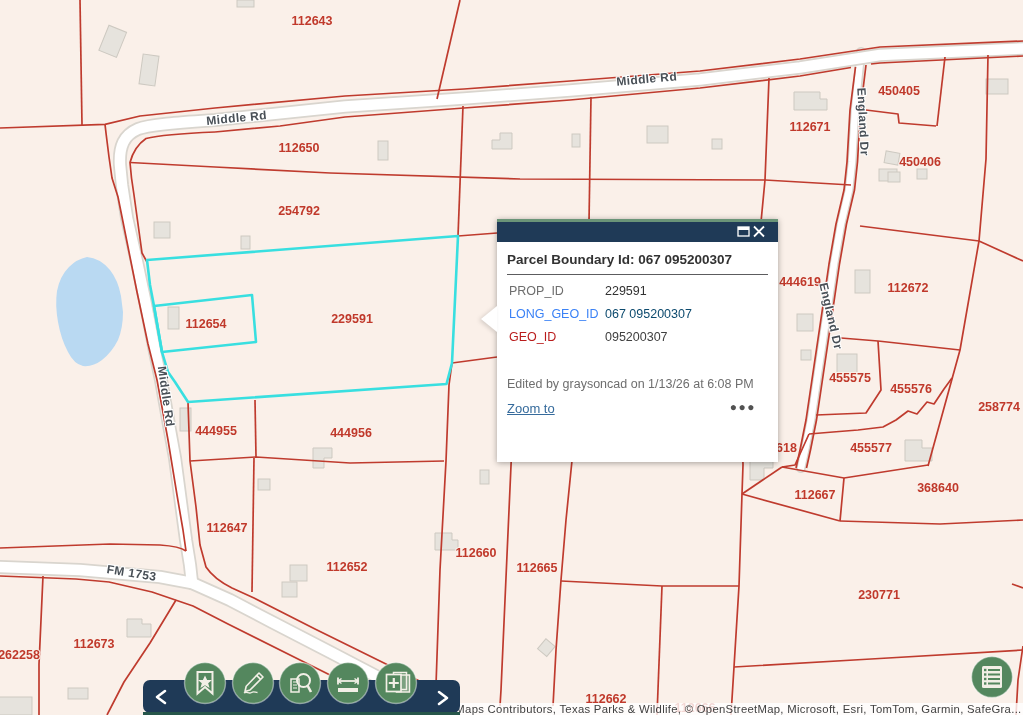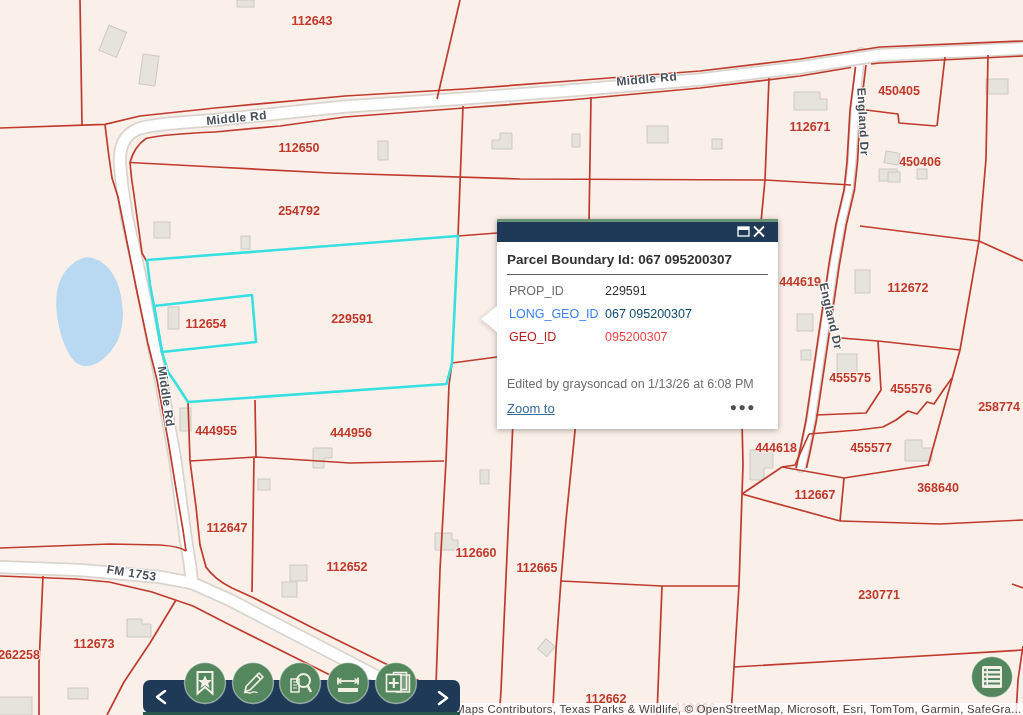--- a/index.html
+++ b/index.html
@@ -200,21 +200,21 @@
     <text class="rlabel" x="859" y="122" transform="rotate(87 859 122)">England Dr</text>
     <text class="rlabel" x="827" y="317" transform="rotate(77 827 317)">England Dr</text>
   </g>
 </svg>
 
 <div style="position:absolute;left:360px;top:703px;width:663px;height:12px;
             background:rgba(255,255,255,0.8);"></div>
 <div style="position:absolute;left:368px;top:702.5px;font-size:11.3px;line-height:12px;letter-spacing:0.3px;color:#404040;
             white-space:nowrap;">Esri Community Maps Contributors, Texas Parks &amp; Wildlife, © OpenStreetMap, Microsoft, Esri, TomTom, Garmin, SafeGra...</div>
 
-<div id="popup" style="position:absolute;left:497px;top:219px;width:281px;height:210px;
+<div id="popup" style="position:absolute;left:497px;top:219px;width:281px;height:243px;
      background:#ffffff;box-shadow:0 1px 6px rgba(0,0,0,0.35);">
   <div style="height:3px;background:#6a9478;"></div>
   <div style="height:20px;background:#1f3a57;position:relative;">
     <svg width="281" height="20" style="position:absolute;left:0;top:0;">
       <rect x="241" y="5" width="11" height="9" fill="none" stroke="#fff" stroke-width="1.3"></rect>
       <rect x="241" y="5" width="11" height="3" fill="#fff"></rect>
       <path d="M257,4.5 L267,14.5 M267,4.5 L257,14.5" stroke="#fff" stroke-width="1.8" fill="none"></path>
     </svg>
   </div>
   <div style="padding:10px 10px 0 10px;">
@@ -225,21 +225,21 @@
             <tr>
               <td style="color:#6e6e6e;padding:0 0 9px 2px;width:96px;">PROP_ID</td>
               <td style="color:#323232;padding:0 0 9px 0;">229591</td>
             </tr>
       <tr>
               <td style="color:#3b82f6;padding:0 0 9px 2px;">LONG_GEO_ID</td>
               <td style="color:#0c4a6e;padding:0 0 9px 0;">067 095200307</td>
             </tr>
       <tr>
               <td style="color:#b91c1c;padding:0 0 9px 2px;">GEO_ID</td>
-              <td style="color:#ef4444;padding:0 0 9px 0;">095200307</td>
+              <td style="color:#404040;padding:0 0 9px 0;">095200307</td>
             </tr>
     </tbody>
         </table>
     <div style="font-size:12.5px;color:#6e6e6e;margin-top:24px;">Edited by graysoncad on 1/13/26 at 6:08 PM</div>
     <div style="margin-top:8px;">
       <a style="font-size:13px;color:#366b9c;text-decoration:underline;margin-top:45px;">Zoom to</a>
       <span style="float:right;color:#525252;font-size:12px;letter-spacing:1.5px;margin-right:12px;margin-top:1px;">●●●</span>
     </div>
   </div>
   <div style="position:absolute;left:-16px;top:87px;width:0;height:0;

